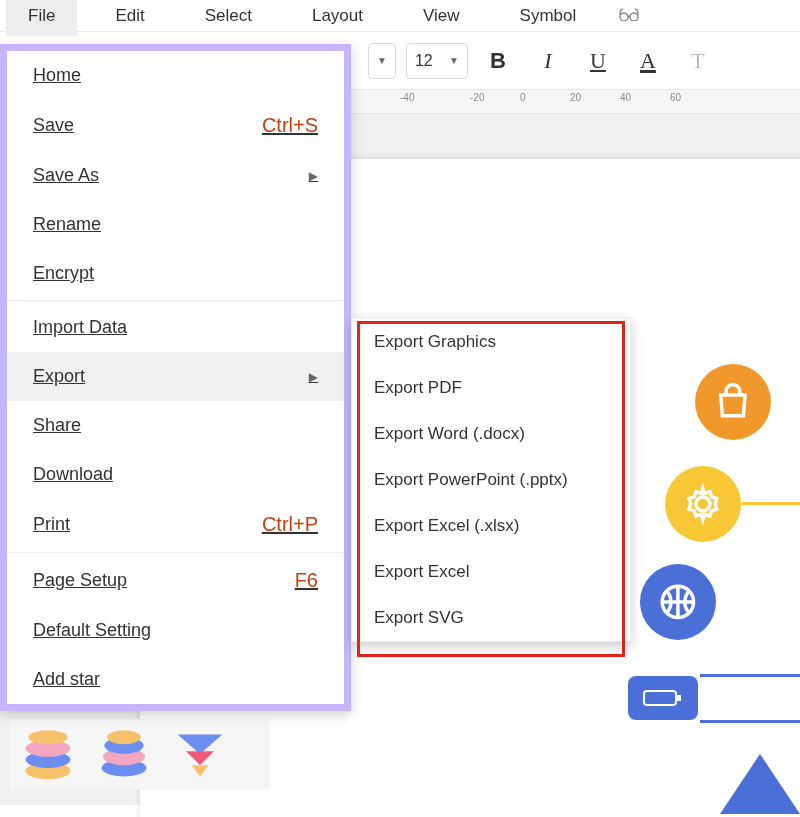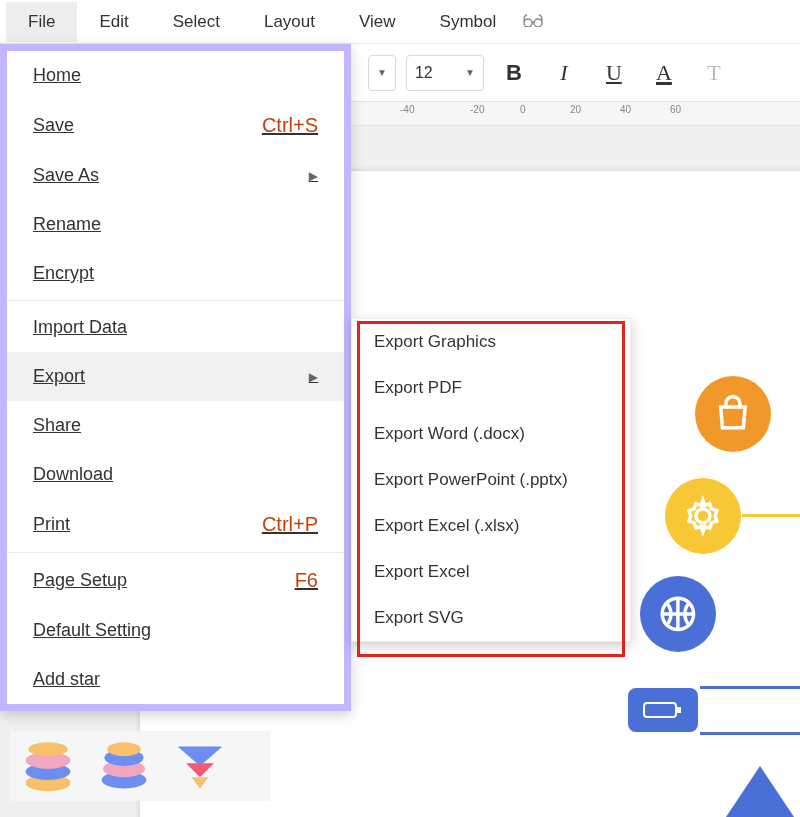--- a/index.html
+++ b/index.html
@@ -11,24 +11,24 @@
     width: 800px;
     height: 817px;
     overflow: hidden;
     position: relative;
   }
 
   
   .menubar {
     display: flex;
     align-items: center;
-    height: 44px;
+    height: 32px;
     border-bottom: 1px solid #e6e6e6;
     background: #fff;
-    gap: 0;
+    gap: 16px;
     padding: 0 6px;
   }
   .menubar-item {
     padding: 10px 22px;
     font-size: 17px;
     color: #333;
     cursor: pointer;
   }
   .menubar-item.active {
     background: #ededed;
@@ -48,21 +48,21 @@
     display: flex;
     align-items: center;
     border: 1px solid #d9d9d9;
     border-radius: 4px;
     height: 36px;
     padding: 0 8px;
     gap: 8px;
     color: #333;
   }
   .tool-dd .chev { font-size: 10px; color: #666; }
-  .fontsize { width: 78px; justify-content: space-between; }
+  .fontsize { width: 62px; justify-content: space-between; }
   .fbtn {
     width: 40px; height: 36px;
     display: flex; align-items: center; justify-content: center;
     font-size: 22px; color: #333; font-family: Georgia, serif;
   }
   .fbtn.bold { font-weight: 700; font-family: Arial, sans-serif; }
   .fbtn.italic { font-style: italic; }
   .fbtn.underline { text-decoration: underline; }
   .fbtn.fontcolor { text-decoration: underline; text-decoration-color: #333; text-decoration-thickness: 3px; }
   .fbtn.case { color: #bbb; }

